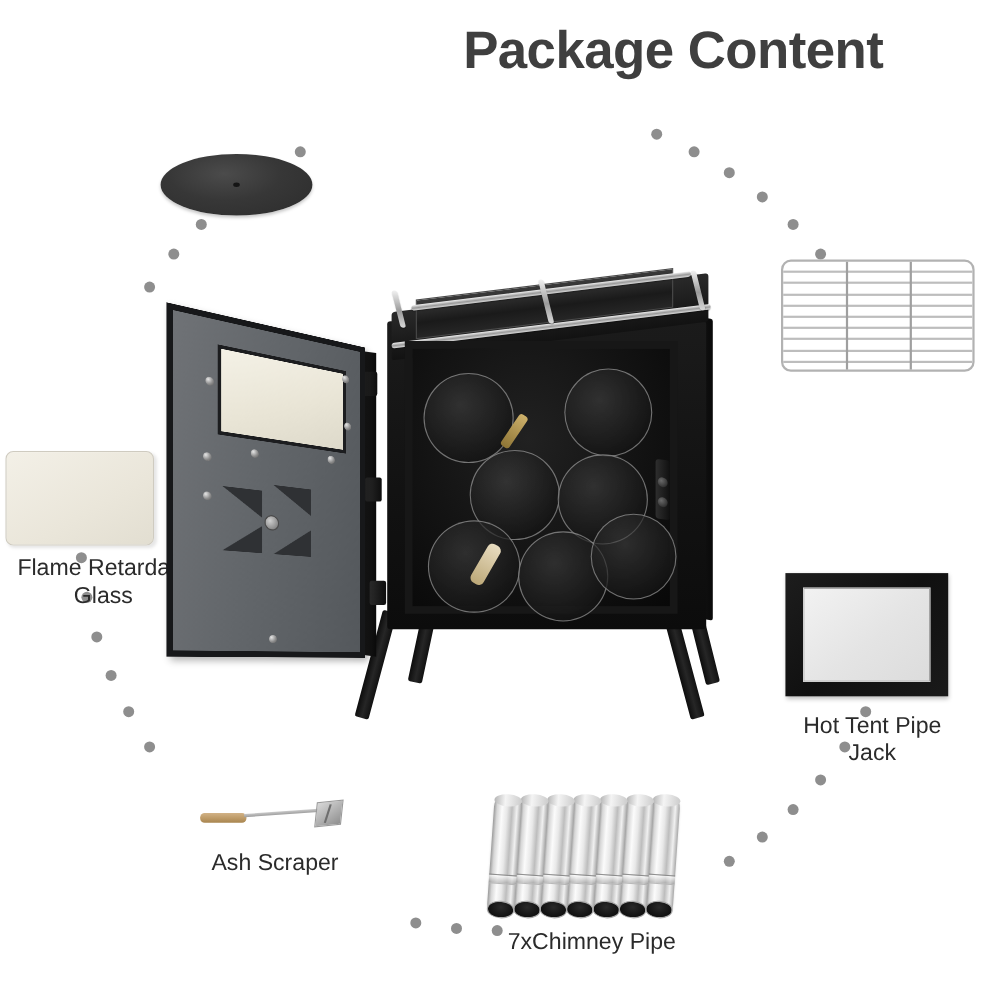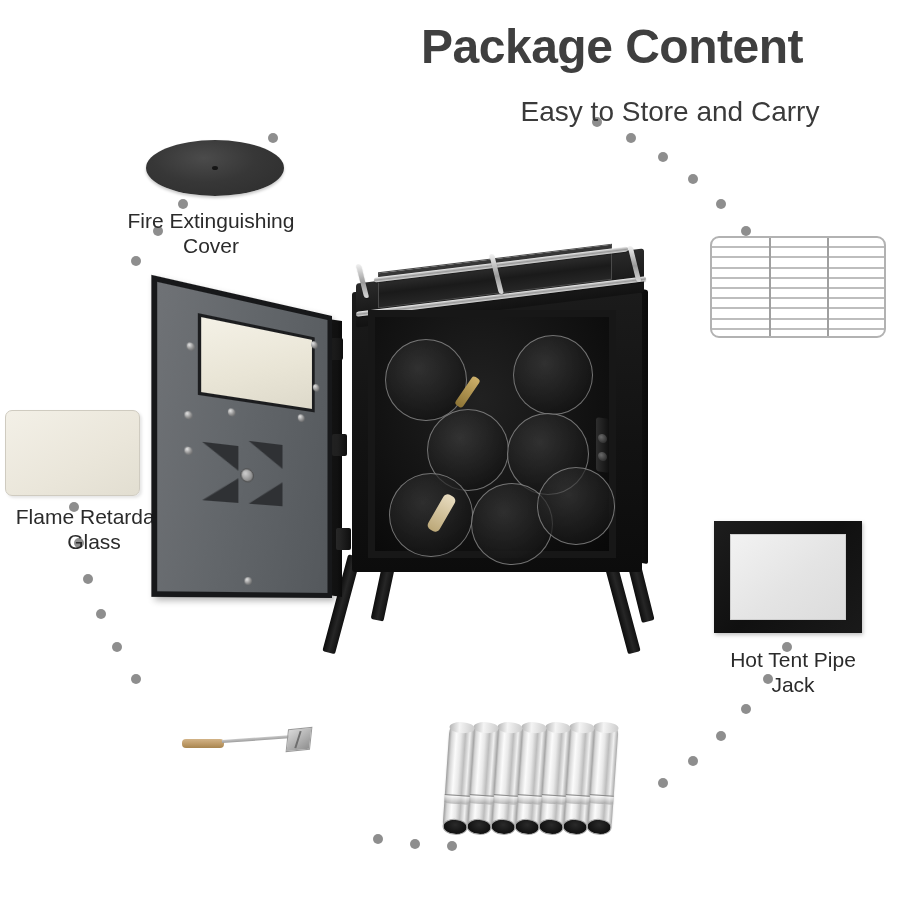--- a/index.html
+++ b/index.html
@@ -405,27 +405,24 @@
       <div class="dot" style="left: 68.8298px; top: 501.874px; width: 10px; height: 10px; background: rgb(142, 142, 142);"></div>
       <div class="dot" style="left: 131.042px; top: 255.994px; width: 10px; height: 10px; background: rgb(142, 142, 142);"></div>
       <div class="dot" style="left: 153.256px; top: 226.341px; width: 10px; height: 10px; background: rgb(142, 142, 142);"></div>
       <div class="dot" style="left: 178.299px; top: 198.986px; width: 10px; height: 10px; background: rgb(142, 142, 142);"></div>
       <div class="dot" style="left: 205.931px; top: 174.193px; width: 10px; height: 10px; background: rgb(142, 142, 142);"></div>
       <div class="dot" style="left: 235.883px; top: 152.201px; width: 10px; height: 10px; background: rgb(142, 142, 142);"></div>
       <div class="dot" style="left: 267.869px; top: 133.221px; width: 10px; height: 10px; background: rgb(142, 142, 142);"></div>
     </div>
 
   <div class="title">Package Content</div>
-  <div class="subtitle">Easy to Store and Carry</div>
 
   <div class="cover">
     <div class="cover-dot"></div>
   </div>
-  <div class="label" style="left:104px; top:209px; width:214px;">Fire Extinguishing
-Cover</div>
 
   <div class="rack">
     <div class="rack-frame"></div>
     <div id="rack-bars">
         <div class="rack-h" style="top: 10.2px;"></div>
         <div class="rack-h" style="top: 20.4px;"></div>
         <div class="rack-h" style="top: 30.6px;"></div>
         <div class="rack-h" style="top: 40.8px;"></div>
         <div class="rack-h" style="top: 51px;"></div>
         <div class="rack-h" style="top: 61.2px;"></div>
@@ -447,20 +444,21 @@
   <div class="label" style="left:698px; top:648px; width:190px;">Hot Tent Pipe
 Jack</div>
 
   <div class="scraper">
     <div class="scraper-handle"></div>
     <div class="scraper-rod"></div>
     <div class="scraper-blade">
       <div class="scraper-blade-line"></div>
     </div>
   </div>
+  <div class="label" style="left:172px; top:773px; width:156px;">Ash Scraper</div>
 
   <div class="pipes" id="pipes-group">
       <div class="pipe" style="left: 0px; z-index: 7;">
         <div class="pipe-top"></div>
         <div class="pipe-seam"></div>
         <div class="pipe-mouth"></div>
       </div>
       <div class="pipe" style="left: 24px; z-index: 6;">
         <div class="pipe-top"></div>
         <div class="pipe-seam"></div>
@@ -485,20 +483,21 @@
         <div class="pipe-top"></div>
         <div class="pipe-seam"></div>
         <div class="pipe-mouth"></div>
       </div>
       <div class="pipe" style="left: 144px; z-index: 1;">
         <div class="pipe-top"></div>
         <div class="pipe-seam"></div>
         <div class="pipe-mouth"></div>
       </div>
     </div>
+  <div class="label" style="left:443px; top:845px; width:190px;">7xChimney Pipe</div>
 
   <div class="stove">
 
     <div class="leg" style="left:198px; top:318px; height:100px; transform:rotate(15deg); transform-origin:top center;"></div>
     <div class="leg" style="left:452px; top:318px; height:100px; transform:rotate(-15deg); transform-origin:top center;"></div>
     <div class="leg" style="left:238px; top:300px; height:84px; transform:rotate(12deg); transform-origin:top center;"></div>
     <div class="leg" style="left:470px; top:296px; height:90px; transform:rotate(-14deg); transform-origin:top center;"></div>
 
     <div class="stove-side"></div>
 

